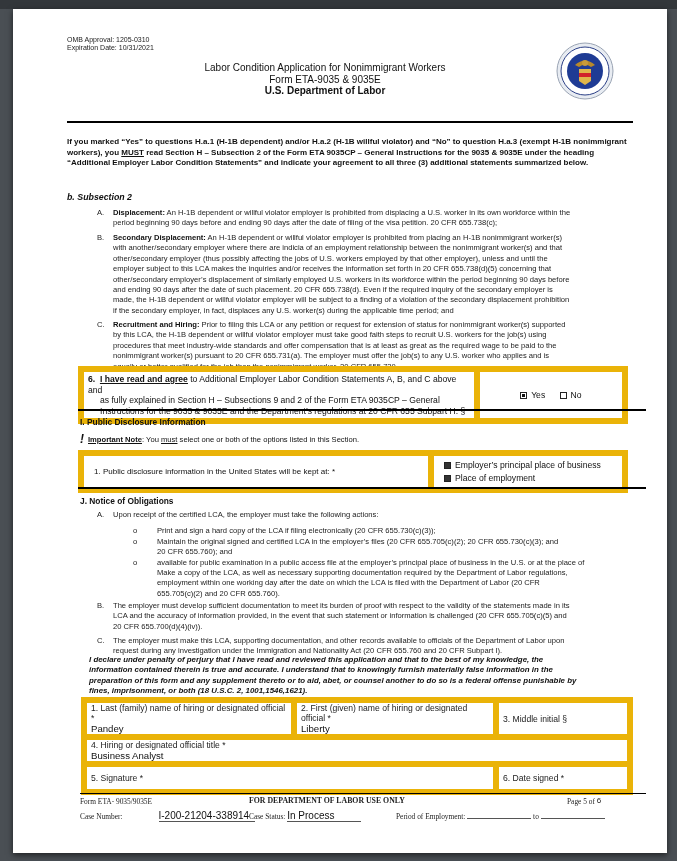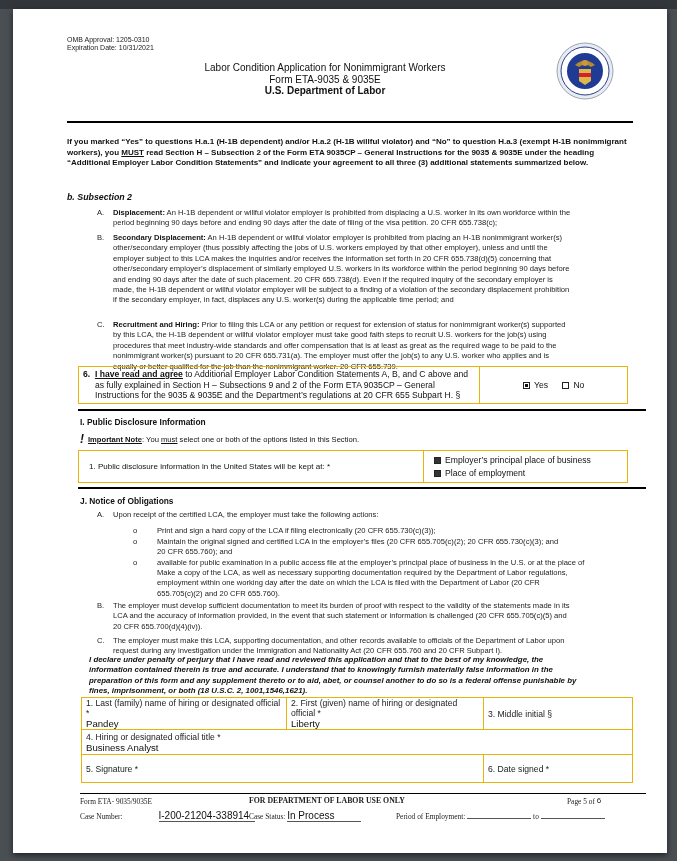--- a/index.html
+++ b/index.html
@@ -22,21 +22,21 @@
   .seal { left:556px; top:42px; width:58px; height:58px; }
   .rule-thick { left:67px; width:566px; height:2px; background:#000; }
   .intro { left:67px; top:137px; width:560px; font-size:8px; font-weight:bold; line-height:10.6px; }
   .intro u { text-decoration:underline; }
   .subhead { left:67px; top:187px; font-size:8.8px; font-weight:bold; font-style:italic; }
   .item { font-size:7.6px; line-height:10.4px; color:#222; }
   .item .lt { position:absolute; left:0; top:0; }
   .item .tx { position:absolute; left:16px; top:0; }
   .item b { color:#111; }
   table.box { border-collapse:collapse; position:absolute; }
-  table.box td { border:1px solid #eab308; vertical-align:middle; }
+  table.box td { border:6px solid #eab308; vertical-align:middle; }
   .q6 { left:78px; top:362px; width:550px; font-size:8.6px; line-height:10.6px; }
   .q6 td.text { padding:2px 4px; width:396px; }
   .q6 td.opt { text-align:center; width:146px; font-size:8.6px; }
   .q6 u b { text-decoration:underline; }
   .sec { font-size:8.4px; font-weight:bold; }
   .note { left:78px; top:426px; font-size:7.6px; }
   .note .bang { font-size:12px; font-weight:bold; font-style:italic; margin-right:4px; vertical-align:-1px; }
   .pd { left:78px; top:443px; width:550px; font-size:8px; }
   .pd td.q { padding:0 10px; width:324px; height:31px; }
   .pd td.o { padding:2px 10px; line-height:13px; font-size:8.6px; }
@@ -96,20 +96,21 @@
     <div class="tx">
       <div><b>Displacement:</b><span> An H-1B dependent or willful violator employer is prohibited from displacing a U.S. worker in its own workforce within the</span></div>
       <div>period beginning 90 days before and ending 90 days after the date of filing of the visa petition.  20 CFR 655.738(c);</div>
     </div>
   </div>
 
   <div class="abs item" style="left:84px;top:224px;width:540px;height:84px;">
     <span class="lt">B.</span>
     <div class="tx">
       <div><b>Secondary Displacement:</b><span> An H-1B dependent or willful violator employer is prohibited from placing an H-1B nonimmigrant worker(s)</span></div>
+      <div>with another/secondary employer where there are indicia of an employment relationship between the nonimmigrant worker(s) and that</div>
       <div>other/secondary employer (thus possibly affecting the jobs of U.S. workers employed by that other employer), unless and until the</div>
       <div>employer subject to this LCA makes the inquiries and/or receives the information set forth in 20 CFR 655.738(d)(5) concerning that</div>
       <div>other/secondary employer’s displacement of similarly employed U.S. workers in its workforce within the period beginning 90 days before</div>
       <div>and ending 90 days after the date of such placement.  20 CFR 655.738(d).  Even if the required inquiry of the secondary employer is</div>
       <div>made, the H-1B dependent or willful violator employer will be subject to a finding of a violation of the secondary displacement prohibition</div>
       <div>if the secondary employer, in fact, displaces any U.S. worker(s) during the applicable time period; and</div>
     </div>
   </div>
 
   <div class="abs item" style="left:84px;top:311px;width:540px;height:54px;">

